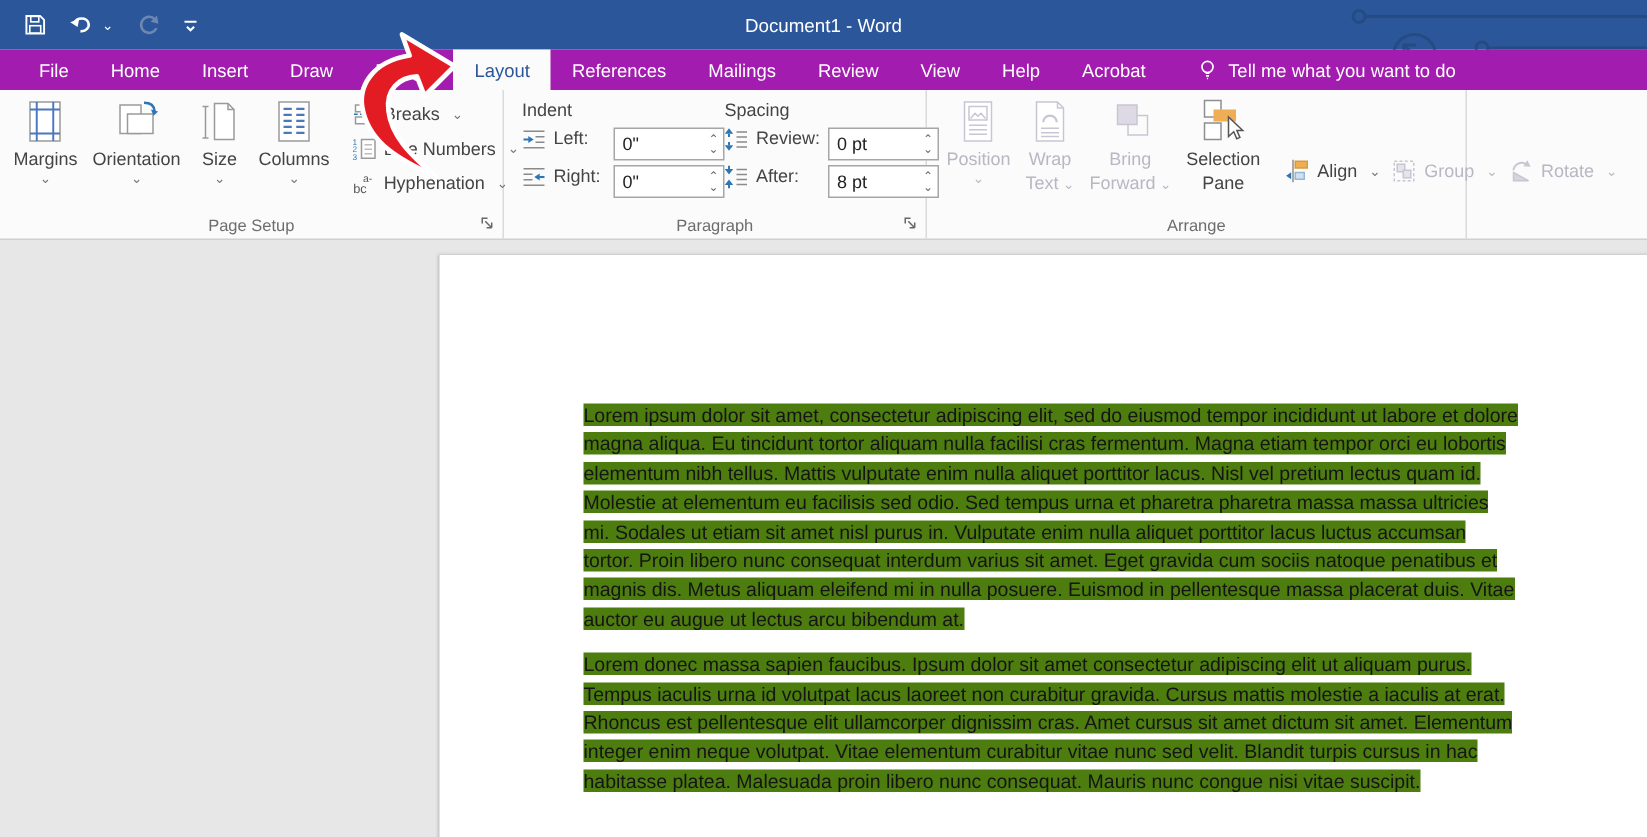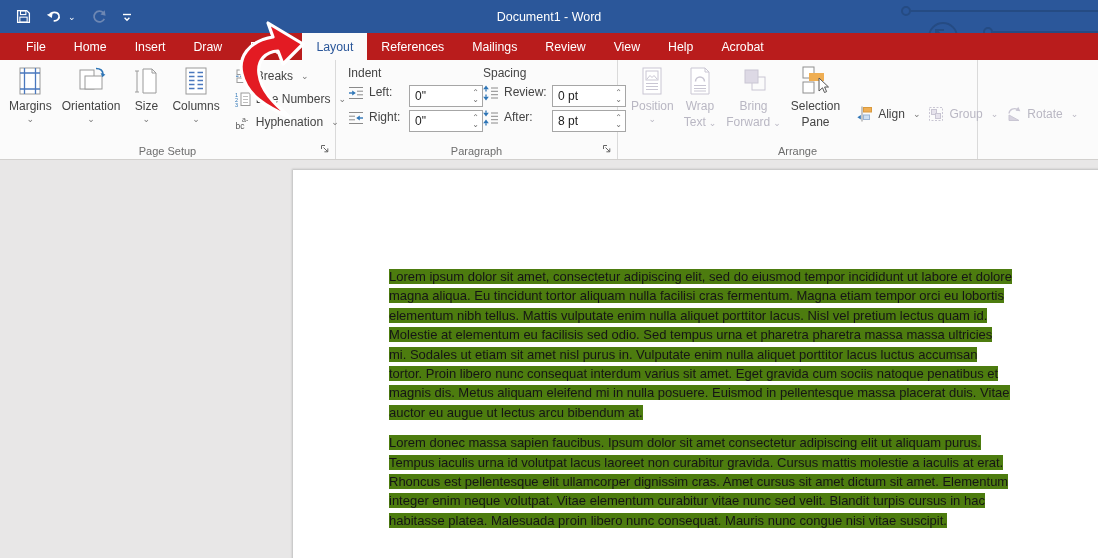--- a/index.html
+++ b/index.html
@@ -6,21 +6,21 @@
   html,body { width:1098px; height:558px; overflow:hidden; }
   body { position:relative; font-family:"Liberation Sans", sans-serif; background:#e8e7e7; }
 
   
   .titlebar { position:absolute; top:0; left:0; width:1098px; height:33px; background:#2b579a; z-index:2; }
   .qat { position:absolute; left:16px; top:0; height:33px; display:flex; align-items:center; gap:15px; z-index:4; }
   .qat-btn { display:flex; align-items:center; gap:2px; }
   .win-title { position:absolute; left:0; top:0; width:100%; height:33px; display:flex; align-items:center; justify-content:center; color:#fff; font-size:12.5px; z-index:3; }
 
   
-  .tabrow { position:absolute; top:33px; left:0; width:1098px; height:27px; background:#b91c1c; display:flex; align-items:stretch; padding-left:12px; z-index:2; }
+  .tabrow { position:absolute; top:33px; left:0; width:1098px; height:27px; background:#a21caf; display:flex; align-items:stretch; padding-left:12px; z-index:2; }
   .tab { display:flex; align-items:center; padding:0 14px; color:#fff; font-size:12.3px; white-space:nowrap; }
   .tab.active { background:#fbfbfb; color:#2b579a; }
   .tellme { display:flex; align-items:center; gap:7px; color:#fff; font-size:12.3px; margin-left:20px; white-space:nowrap; }
 
   .circuit { position:absolute; right:0; top:0; z-index:2; pointer-events:none; }
 
   
   .ribbon { position:absolute; top:60px; left:0; width:1098px; height:100px; background:#fbfbfb; border-bottom:1px solid #d2d0ce; display:flex; z-index:1; }
   .group { position:relative; height:99px; border-right:1px solid #dadada; }
   .group-label { position:absolute; bottom:2px; left:0; right:0; text-align:center; font-size:11px; color:#6d6d6d; }
@@ -116,20 +116,27 @@
   <div class="tab">Insert</div>
   <div class="tab">Draw</div>
   <div class="tab">Design</div>
   <div class="tab active">Layout</div>
   <div class="tab">References</div>
   <div class="tab">Mailings</div>
   <div class="tab">Review</div>
   <div class="tab">View</div>
   <div class="tab">Help</div>
   <div class="tab">Acrobat</div>
+  <div class="tellme">
+    <svg width="14" height="15" viewBox="0 0 14 15">
+        <circle cx="7" cy="5.6" r="3.7" fill="none" stroke="#fff" stroke-width="1.1"></circle>
+        <path d="M5.7 9.8 H8.3 M6 11.6 H8 M6.6 13.3 H7.4" stroke="#fff" stroke-width="1.1"></path>
+      </svg>
+    <span>Tell me what you want to do</span>
+  </div>
 </div>
 
 <div class="ribbon">
 
   <div class="group" style="width:336px; display:flex;">
     <div class="bigrow">
       <div class="bigbtn">
         <svg width="32" height="32" viewBox="0 0 32 32">
             <rect x="6" y="3" width="20" height="26" fill="#fff" stroke="#9a9a9a"></rect>
             <path d="M10.5 3 V29 M21.5 3 V29 M6 8 H26 M6 24 H26" stroke="#4a78be" stroke-width="1.3" fill="none"></path>

